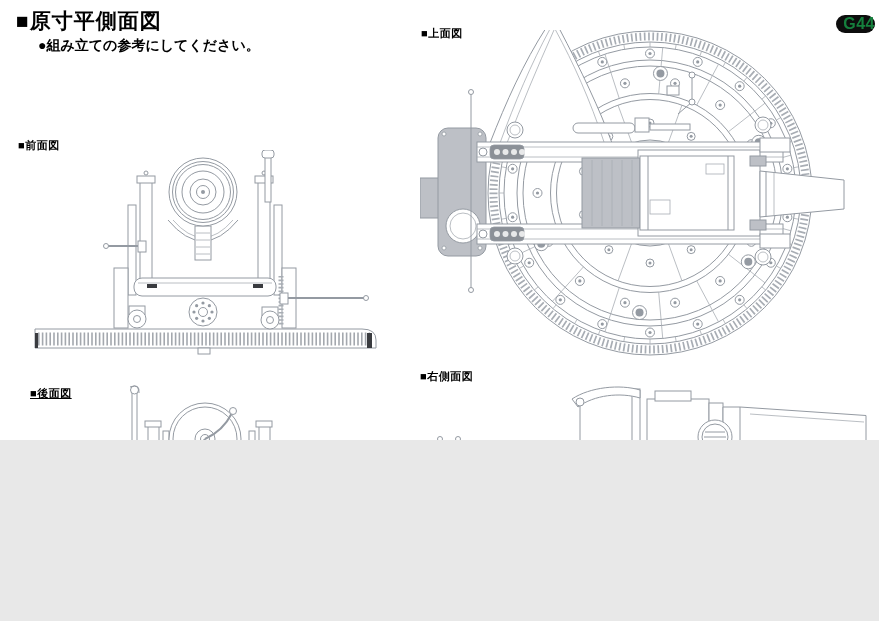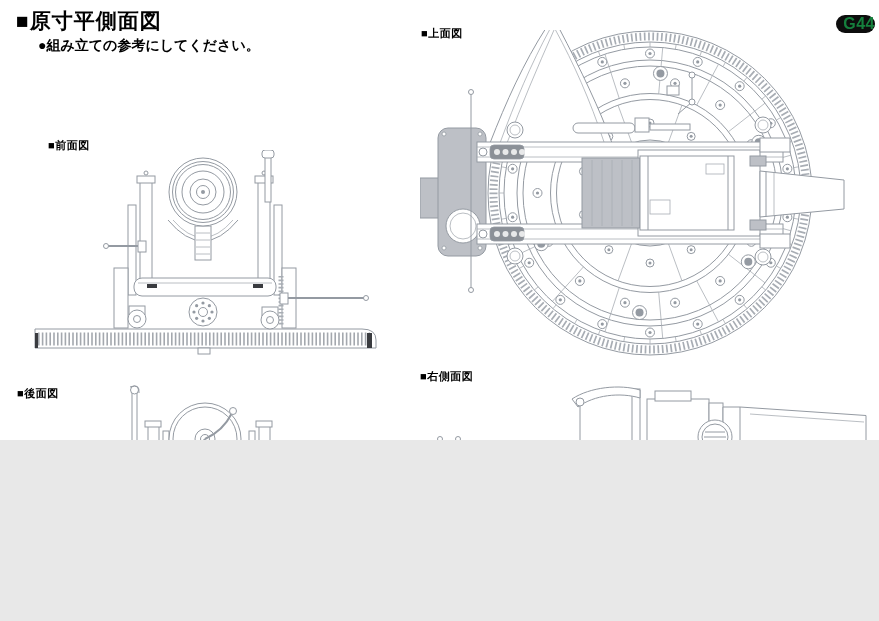--- a/index.html
+++ b/index.html
@@ -10,22 +10,22 @@
   .page{position:relative;width:879px;height:440px;background:#ffffff;overflow:hidden;
         font-family:"Liberation Sans","DejaVu Sans",sans-serif;color:#000;}
   .title{position:absolute;left:16px;top:7px;font-size:21px;font-weight:bold;letter-spacing:1px;}
   .notes{position:absolute;left:16px;top:36px;font-size:14px;font-weight:bold;line-height:1.4;margin-left:22px;}
   .note-line2{padding-left:13px;}
   .badge{position:absolute;left:836px;top:15px;width:39px;height:18px;background:#0d0d0d;
          color:#15803d;border-radius:9px;font-size:16px;font-weight:bold;text-align:right;
          line-height:18px;letter-spacing:.5px;}
   .view-label{position:absolute;font-size:11px;font-weight:bold;letter-spacing:.5px;}
   .lbl-top{left:421px;top:26px;}
-  .lbl-front{left:48px;top:138px;}
-  .lbl-rear{left:17px;top:386px;}
+  .lbl-front{left:18px;top:138px;}
+  .lbl-rear{left:30px;top:386px;text-decoration:underline;}
   .lbl-side{left:420px;top:369px;}
   svg{position:absolute;display:block;}
   #svg-top{left:420px;top:30px;}
   #svg-front{left:30px;top:150px;}
   #svg-rear{left:30px;top:385px;}
   #svg-side{left:420px;top:385px;}
   .ln{fill:none;stroke:var(--line);stroke-width:1;}
   .ln2{fill:none;stroke:var(--line);stroke-width:2;}
   .lt{fill:none;stroke:var(--lineLight);stroke-width:.8;}
   .fw{fill:#ffffff;stroke:var(--line);stroke-width:1;}

